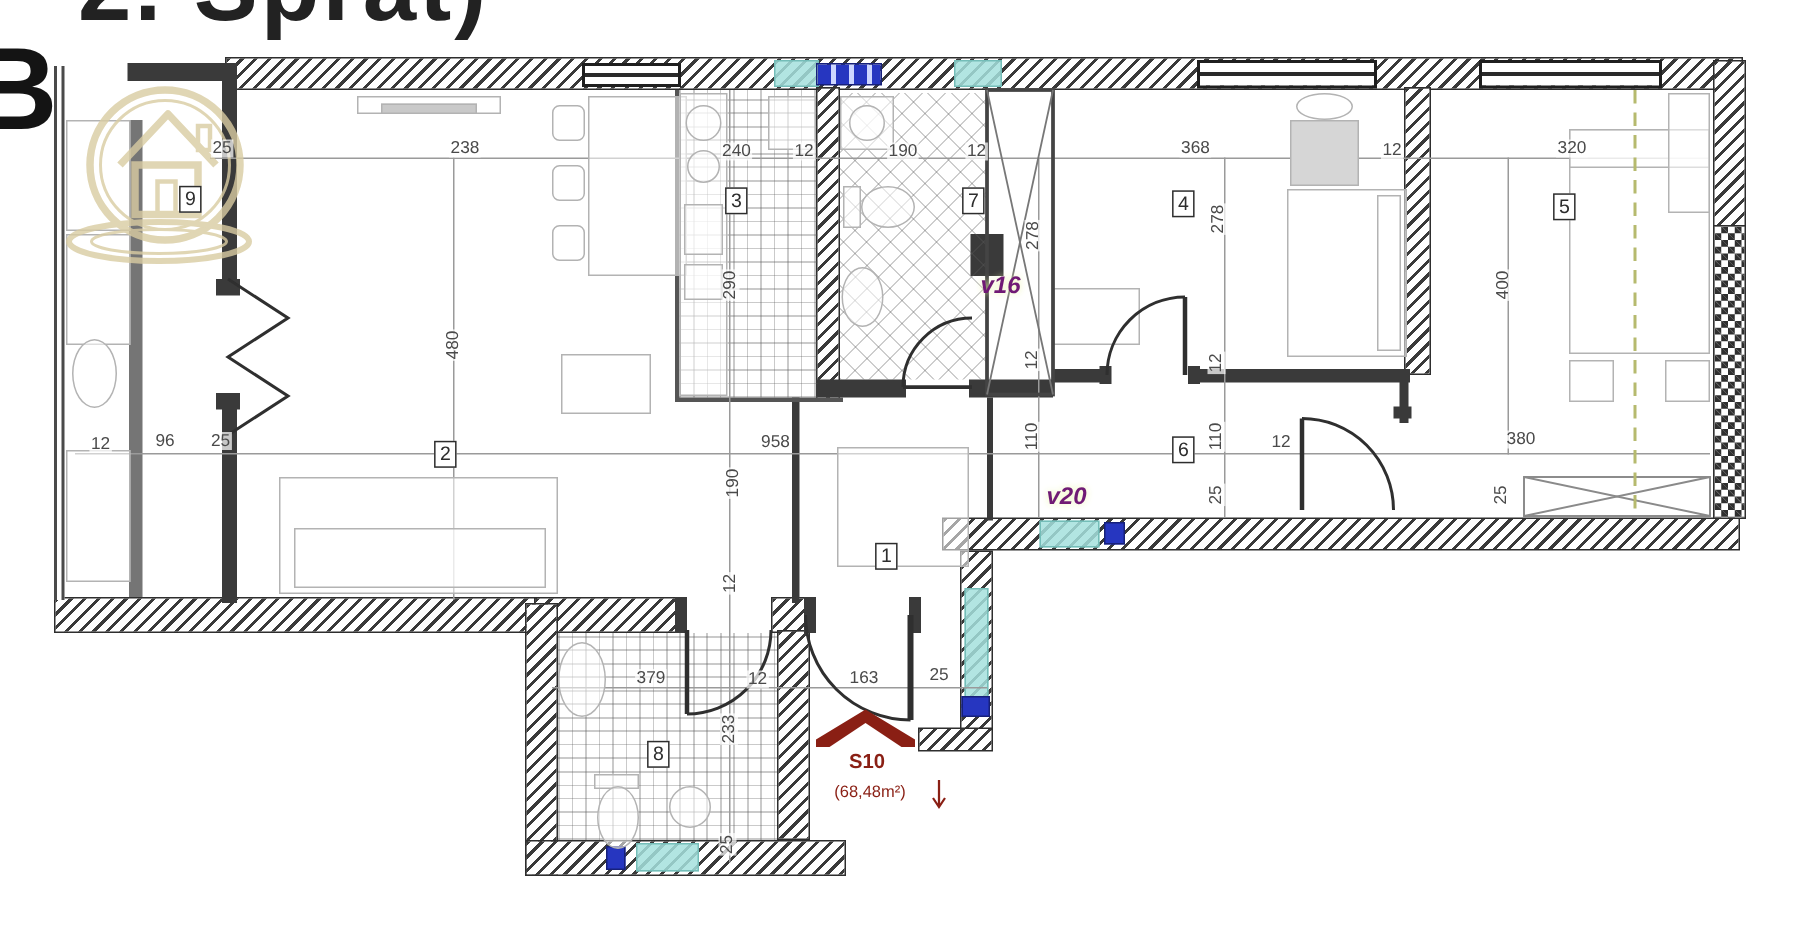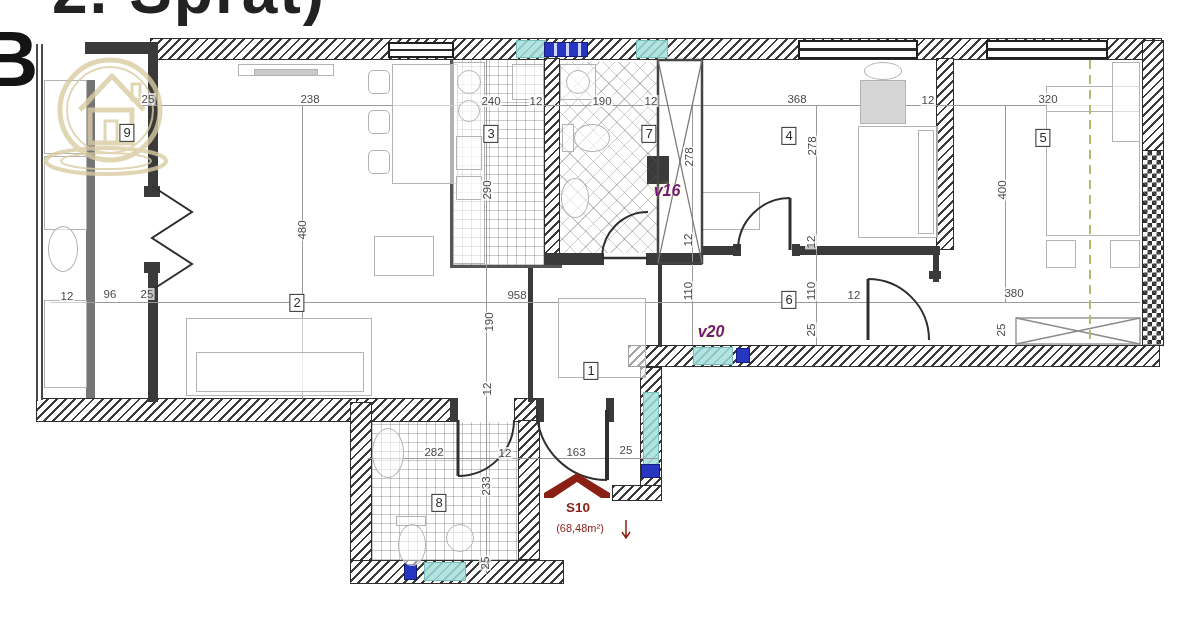--- a/index.html
+++ b/index.html
@@ -238,21 +238,21 @@
       <span class="dim r" style="left: 811px; top: 330px;">25</span>
       <span class="dim r" style="left: 1001px; top: 330px;">25</span>
       <span class="dim" style="left: 67px; top: 296px;">12</span>
       <span class="dim" style="left: 110px; top: 294px;">96</span>
       <span class="dim" style="left: 147px; top: 294px;">25</span>
       <span class="dim" style="left: 517px; top: 295px;">958</span>
       <span class="dim" style="left: 1014px; top: 293px;">380</span>
       <span class="dim" style="left: 854px; top: 295px;">12</span>
       <span class="dim r" style="left: 489px; top: 322px;">190</span>
       <span class="dim r" style="left: 487px; top: 389px;">12</span>
-      <span class="dim" style="left: 434px; top: 452px;">282</span>
+      <span class="dim" style="left: 434px; top: 452px;">379</span>
       <span class="dim" style="left: 505px; top: 453px;">12</span>
       <span class="dim" style="left: 576px; top: 452px;">163</span>
       <span class="dim" style="left: 626px; top: 450px;">25</span>
       <span class="dim r" style="left: 486px; top: 486px;">233</span>
       <span class="dim r" style="left: 485px; top: 563px;">25</span>
       <span class="room" style="left: 591px; top: 371px;">1</span>
       <span class="room" style="left: 297px; top: 303px;">2</span>
       <span class="room" style="left: 491px; top: 134px;">3</span>
       <span class="room" style="left: 789px; top: 136px;">4</span>
       <span class="room" style="left: 1043px; top: 138px;">5</span>

